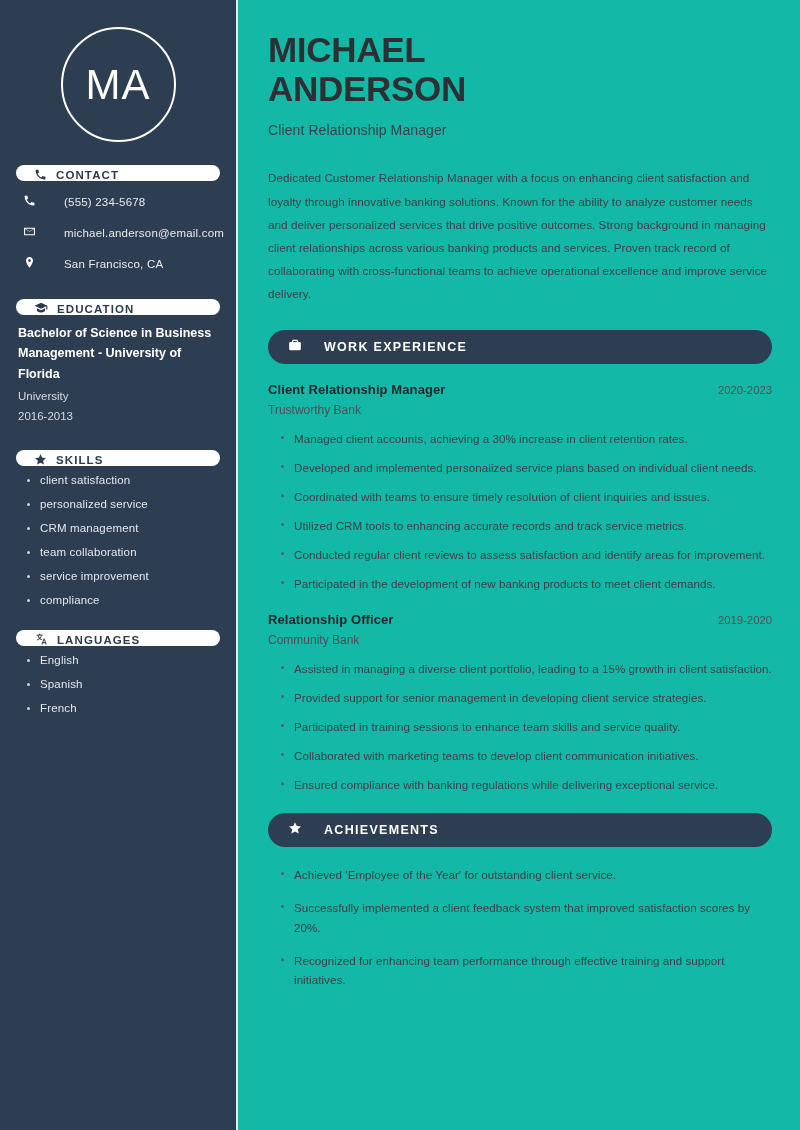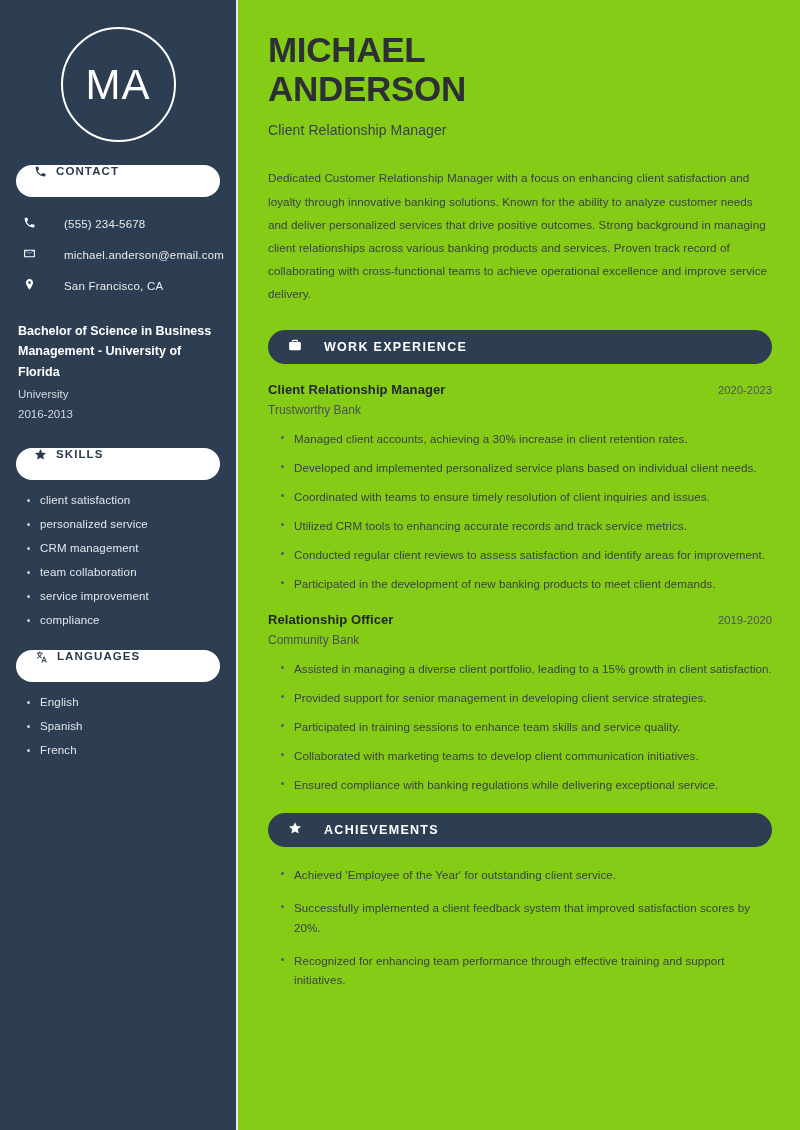--- a/index.html
+++ b/index.html
@@ -49,26 +49,26 @@
     font-size: 42px;
     font-weight: 400;
     letter-spacing: 1px;
     color: #ffffff;
     line-height: 1;
   }
 
   .pill {
     background: #ffffff;
     border-radius: 999px;
-    height: 32px;
-    display: flex;
-    align-items: flex-start;
+    height: 16px;
+    display: flex;
+    align-items: flex-end;
     gap: 9px;
     padding: 0 18px;
-    margin-bottom: 14px;
+    margin-bottom: 8px;
   }
   .pill-label {
     font-size: 11.5px;
     font-weight: bold;
     letter-spacing: 1.1px;
     color: #2b3b4e;
     text-transform: uppercase;
   }
   .pill svg { display: block; }
   .pill .ic { fill: #2b3b4e; }
@@ -120,21 +120,21 @@
     width: 3px;
     height: 3px;
     border-radius: 50%;
     background: #cdd3db;
   }
 
   
   .main {
     flex: 1;
     padding: 30px 28px 0 30px;
-    background: #84cc16;
+    background: #14b8a6;
   }
 
   .name {
     font-size: 35px;
     font-weight: bold;
     color: #2c2f33;
     line-height: 1.12;
     letter-spacing: -0.3px;
     text-transform: uppercase;
   }
@@ -263,20 +263,28 @@
       <div class="contact-row">
         <span>
           <svg width="13" height="13" viewBox="0 0 24 24">
               <path class="ic" d="M12 2C8.4 2 5.5 4.9 5.5 8.5 5.5 13.4 12 22 12 22s6.5-8.6 6.5-13.5C18.5 4.9 15.6 2 12 2zm0 9a2.5 2.5 0 1 1 0-5 2.5 2.5 0 0 1 0 5z"></path>
             </svg>
         </span>
         <span class="contact-text">San Francisco, CA</span>
       </div>
     </div>
 
+    <div class="pill">
+      <span>
+        <svg width="14" height="14" viewBox="0 0 24 24">
+            <path class="ic" d="M12 3 1 8.2l11 5.2 9-4.3v5.4h2V8.2L12 3zM5 12.6v3.6c0 1.8 3.1 3.3 7 3.3s7-1.5 7-3.3v-3.6l-7 3.3-7-3.3z"></path>
+          </svg>
+      </span>
+      <span class="pill-label">EDUCATION</span>
+    </div>
 
     <div class="edu-block">
       <div class="edu-degree">Bachelor of Science in Business Management - University of Florida</div>
       <div class="edu-school">University</div>
       <div class="edu-years">2016-2013</div>
     </div>
 
     <div class="pill">
       <span>
         <svg width="13" height="13" viewBox="0 0 24 24">

